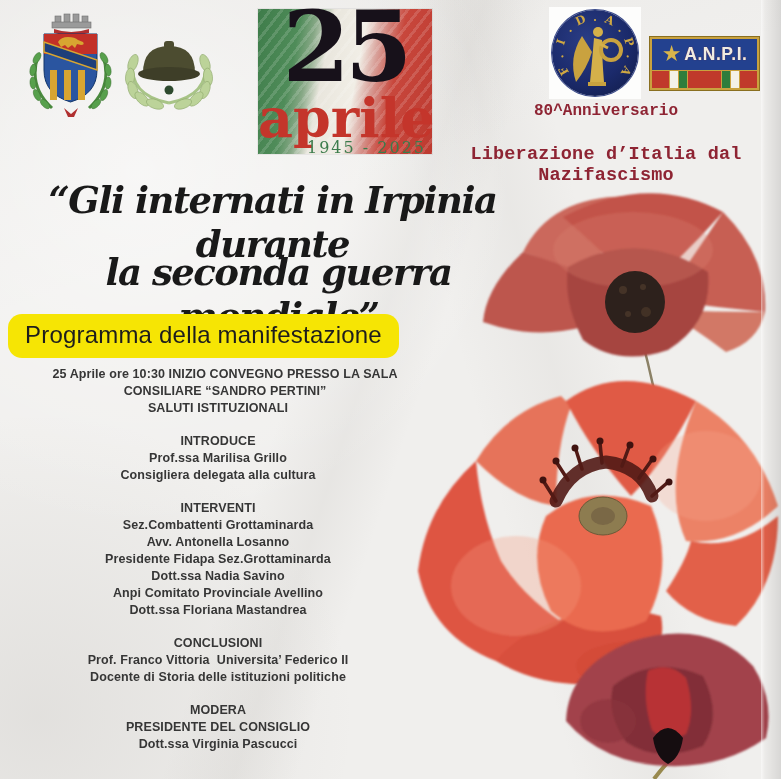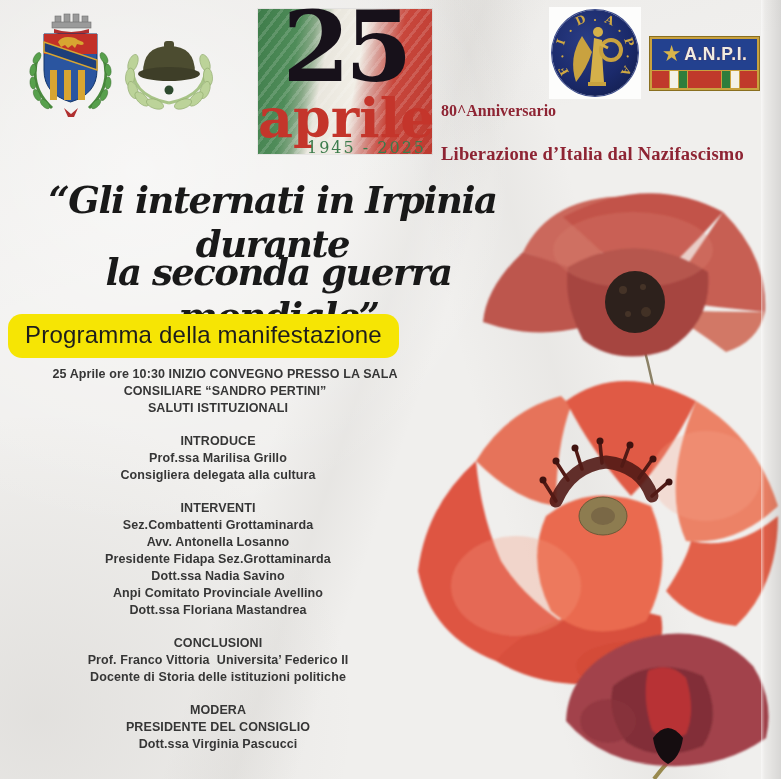--- a/index.html
+++ b/index.html
@@ -26,21 +26,21 @@
       linear-gradient(101deg,#3e7c4a 0%,#4f8c59 22%,#87a886 30%,#e9e6dd 38%,#f1eee6 55%,#d8a099 63%,#c8473c 74%,#bd3a30 100%);
     box-shadow:0 0 0 1px rgba(0,0,0,.05);}
   .flag-day{position:absolute;left:0;top:-10px;width:100%;text-align:center;
     font-family:"DejaVu Serif",serif;font-weight:700;font-size:97px;line-height:1;
     letter-spacing:-5px;color:#17111a;}
   .flag-month{position:absolute;left:0;top:82px;width:100%;text-align:center;
     font-family:"DejaVu Serif",serif;font-weight:700;font-size:54px;line-height:1;color:#c4352b;}
   .flag-years{position:absolute;right:6px;top:129px;
     font-family:"DejaVu Serif",serif;font-size:16px;letter-spacing:2px;color:#3c7c4c;}
   .anniv{position:absolute;left:441px;top:102px;width:330px;z-index:2;color:#8e2433;
-    font-family:Liberation Serif, serif;font-weight:700;}
+    font-family:Liberation Mono, monospace;font-weight:700;text-align:center;}
   .anniv .l1{font-size:16px;}
   .anniv .l2{font-size:18.5px;margin-top:24px;letter-spacing:.2px;}
   #fidapa{left:549px;top:7px;width:92px;height:92px;background:#fdfdfc;}
   .fidapa-circle{position:absolute;inset:3px;border-radius:50%;
     background:radial-gradient(circle at 40% 35%, #2a3d85 0%, #1b2a6b 55%, #101a44 100%);
     box-shadow:0 0 0 1px #3a4a8a;}
   .fidapa-ring span{position:absolute;left:50%;top:50%;
     font-family:"DejaVu Serif",serif;font-weight:700;font-size:11.5px;color:#cfa843;}
   #anpi{left:649px;top:36px;width:111px;height:55px;background:#c9a23f;
     border:1px solid #8a6f20;padding:2px;box-sizing:border-box;

